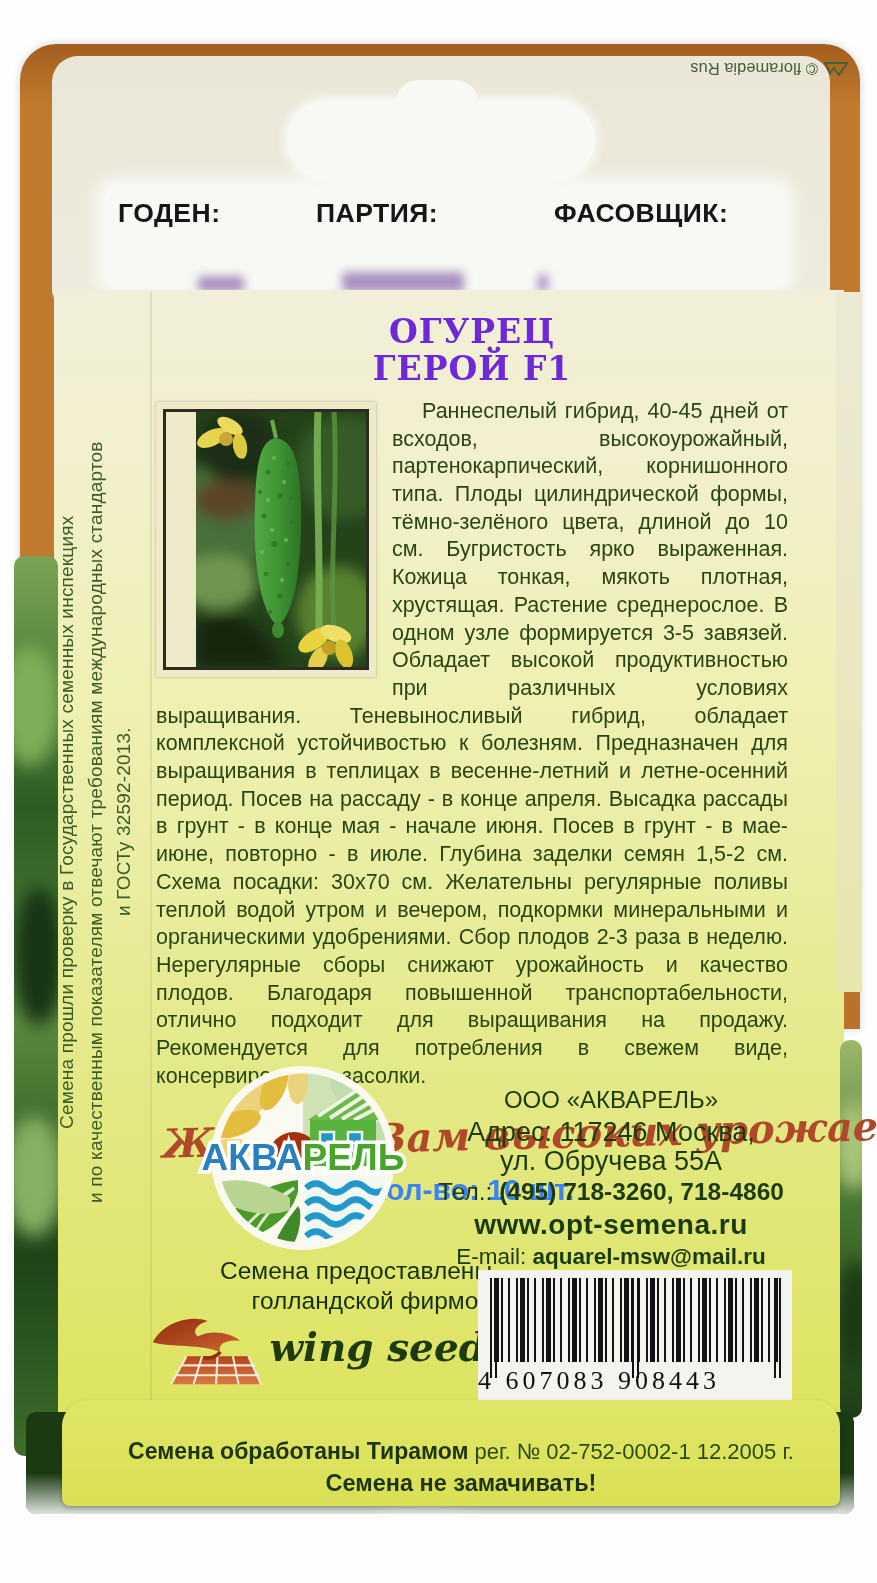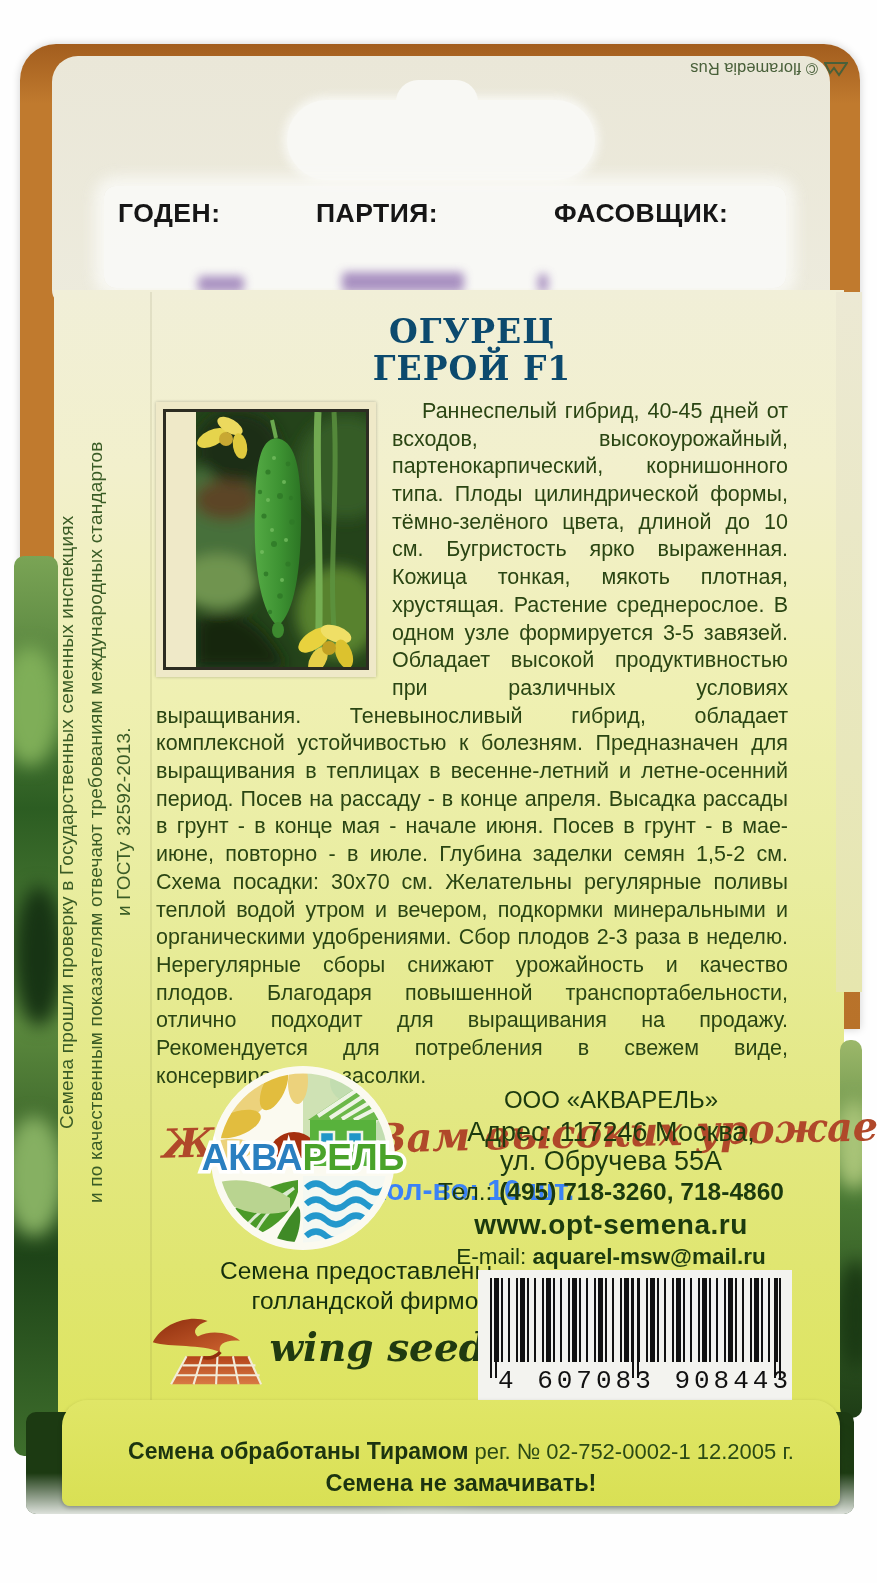--- a/index.html
+++ b/index.html
@@ -43,21 +43,21 @@
   
   .side-text{position:absolute;left:56px;top:300px;width:92px;height:1044px;color:#3a5c26;}
   .side-text span{position:absolute;top:0;height:1044px;writing-mode:vertical-rl;
     transform:rotate(180deg);display:flex;align-items:center;justify-content:center;
     font-size:19px;letter-spacing:.2px;white-space:nowrap;}
   .side-l1{left:0px;}  .side-l2{left:29px;}  .side-l3{left:57px;}
 
   
   .content{position:absolute;left:156px;top:314px;width:632px;}
   .title{font-family:"DejaVu Serif","Liberation Serif",serif;font-weight:bold;text-align:center;
-    font-size:33px;line-height:1.12;color:#0c4a6e;letter-spacing:1px;margin:0 0 10px 0;}
+    font-size:33px;line-height:1.12;color:#6d28d9;letter-spacing:1px;margin:0 0 10px 0;}
   .photo{float:left;background:#efe9c8;padding:7px;margin:4px 16px 4px 0;box-shadow:0 0 3px rgba(0,0,0,.25);}
   .photo-inner{border:3px solid #2c2c22;font-size:0;line-height:0;}
   .desc{text-align:justify;font-size:21.5px;line-height:27.7px;color:#2a4513;text-indent:30px;}
   .slogan{clear:both;margin:22px 0 0 6px;font-family:"DejaVu Serif","Liberation Serif",serif;
     font-style:italic;font-weight:bold;font-size:40px;color:#b0482a;transform:rotate(-1.4deg);
     white-space:nowrap;}
   .qty{text-align:center;font-weight:bold;font-size:30px;color:#3b82f6;margin-top:14px;padding-right:2px;}
 
   
   .logo-block{position:absolute;left:190px;top:1058px;width:226px;height:204px;}
@@ -71,22 +71,22 @@
   .supplier{position:absolute;left:148px;top:1256px;width:344px;text-align:right;
     font-size:24.5px;line-height:30px;color:#15300d;}
   .wingseed{position:absolute;left:150px;top:1296px;width:336px;height:112px;display:flex;align-items:center;}
   .wingseed .ws-text{font-family:"DejaVu Serif","Liberation Serif",serif;font-style:italic;font-weight:bold;
     font-size:39px;color:#203a10;margin:0 0 10px -14px;white-space:nowrap;}
   .barcode{position:absolute;left:478px;top:1270px;width:314px;height:130px;background:#f3f3ef;}
   .bars{position:absolute;left:12px;top:8px;width:290px;height:84px;
     background:repeating-linear-gradient(90deg,#121212 0 2px,transparent 2px 4px,#121212 4px 9px,
       transparent 9px 11px,#121212 11px 13px,transparent 13px 18px,#121212 18px 20px,transparent 20px 26px);}
   .guard{position:absolute;top:8px;width:2px;height:100px;background:#121212;}
-  .bc-digits{position:absolute;left:0;bottom:4px;width:100%;text-align:right;
-    font-family:Liberation Mono, monospace;font-size:26px;color:#111;letter-spacing:4px;}
+  .bc-digits{position:absolute;left:0;bottom:4px;width:100%;text-align:left;
+    font-family:Liberation Serif, serif;font-size:26px;color:#111;letter-spacing:4px;}
   .bottom-green{position:absolute;left:26px;top:1412px;width:828px;height:102px;border-radius:10px;
     background:#1c3a12;overflow:hidden;}
   .bottom-green .blob{position:absolute;filter:blur(10px);border-radius:50%;}
   .bottom-green .fade{position:absolute;left:0;bottom:0;width:100%;height:40%;
     background:linear-gradient(180deg,transparent,rgba(255,255,255,.85));}
   .flap{position:absolute;left:62px;top:1400px;width:758px;height:106px;
     background:linear-gradient(180deg,#e0e667,#d9e054);border-radius:26px 26px 8px 8px;
     box-shadow:0 2px 4px rgba(0,0,0,.25);padding-left:20px;}
   .flap-line1{margin-top:38px;text-align:center;font-size:22px;color:#2a4a14;}
   .flap-line1 .t1{font-weight:bold;font-size:23px;color:#1c3410;}

